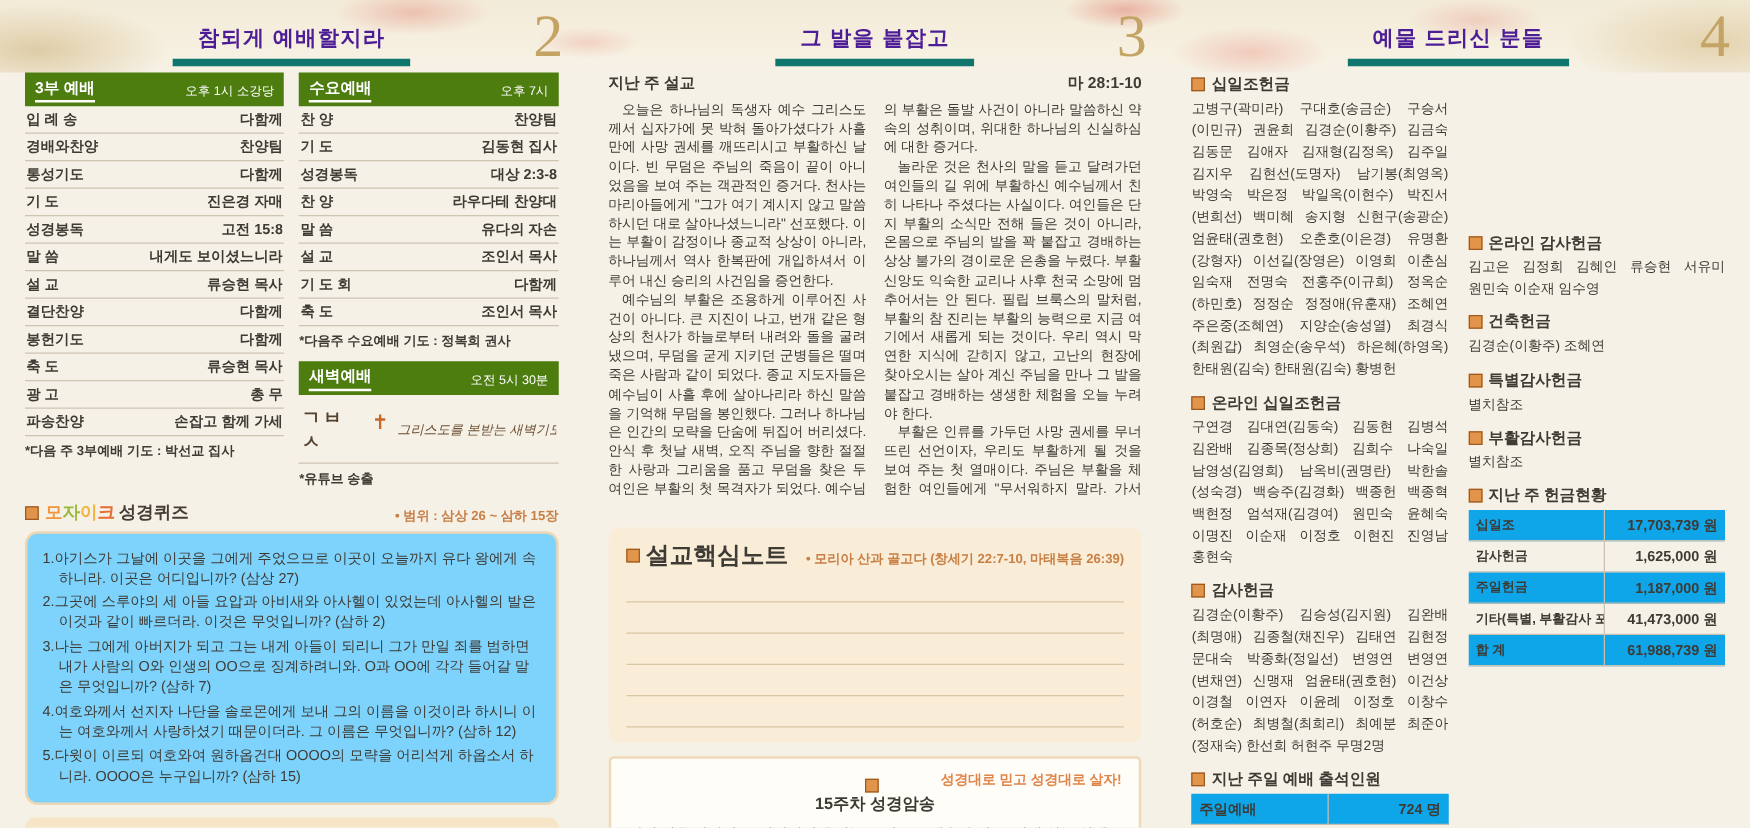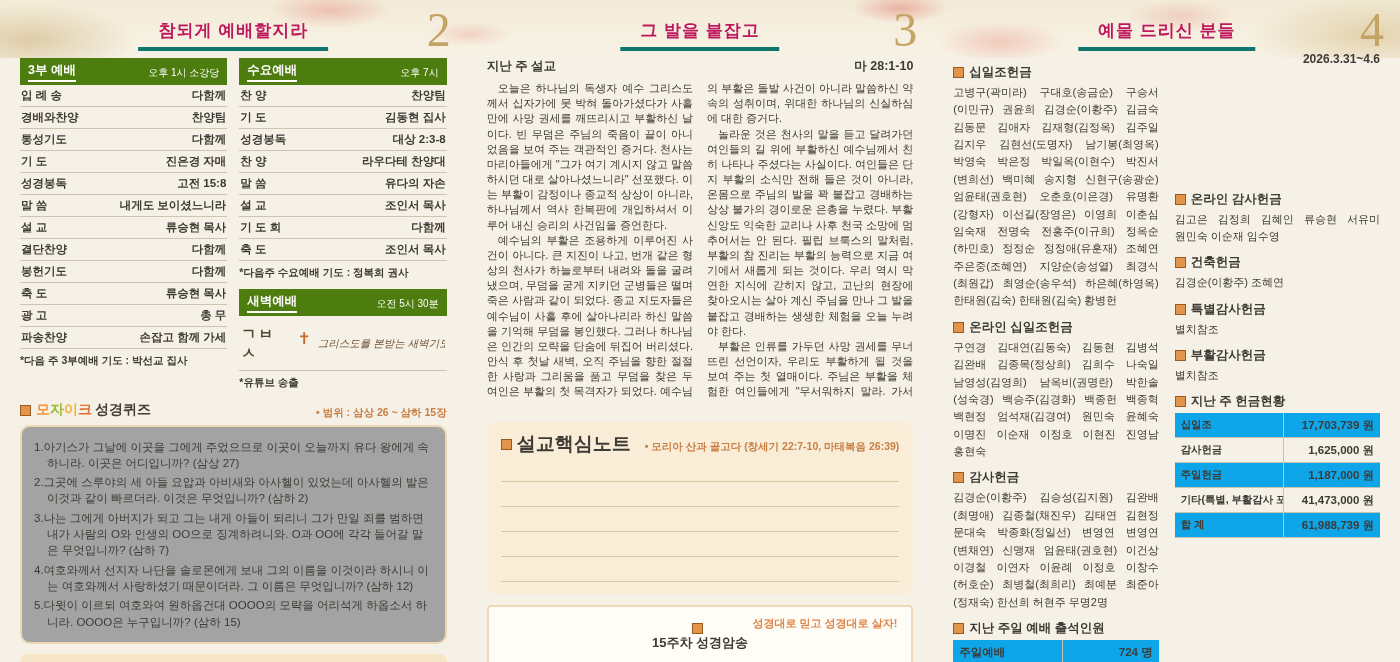--- a/index.html
+++ b/index.html
@@ -13,22 +13,22 @@
       radial-gradient(ellipse 70px 22px at 900px 8px, rgba(224,120,108,.5), transparent 70%),
       radial-gradient(ellipse 90px 30px at 1000px 42px, rgba(231,146,130,.4), transparent 70%),
       radial-gradient(ellipse 80px 24px at 1180px 16px, rgba(229,150,135,.35), transparent 70%),
       radial-gradient(ellipse 140px 50px at 30px 40px, rgba(214,192,146,.75), transparent 75%),
       radial-gradient(ellipse 160px 55px at 1370px 35px, rgba(219,198,152,.7), transparent 75%),
       linear-gradient(180deg,#f3ebd8 0%,#f7f1e3 80%,rgba(246,241,230,0) 100%);}
   .panels{position:relative;display:flex;height:100%;}
   .panel{flex:1 1 0;min-width:0;padding:4px 20px 10px;display:flex;flex-direction:column;}
   .phead{position:relative;height:54px;flex:none;}
   .ptitle{position:absolute;left:50%;top:15px;transform:translateX(-50%);
-          font-size:17px;font-weight:bold;color:#be185d;letter-spacing:1px;white-space:nowrap;
-          border-bottom:4px solid #0f766e;padding:0 20px 5px;}
+          font-size:17px;font-weight:bold;color:#4c1d95;letter-spacing:1px;white-space:nowrap;
+          border-bottom:6px solid #0f766e;padding:0 20px 5px;}
   .pnum{position:absolute;right:-4px;top:-2px;font-family:"Liberation Serif",serif;
         font-size:48px;line-height:56px;color:#c3a464;}
   
   .svc-wrap{display:flex;gap:12px;flex:none;}
   .svc{flex:1;min-width:0;}
   .svc-head{display:flex;justify-content:space-between;align-items:flex-end;
             background:#4d7c0f;color:#fff;padding:4px 8px 3px;}
   .svc-name{font-weight:bold;font-size:12.5px;border-bottom:2px solid #fff;padding-bottom:1px;white-space:nowrap;}
   .svc-time{font-size:10px;padding-bottom:2px;white-space:nowrap;}
   .srow{display:flex;justify-content:space-between;gap:4px;border-bottom:1px solid #cdc4b2;
@@ -42,21 +42,21 @@
   .initials{font-weight:bold;font-size:15px;color:#53422e;letter-spacing:2px;}
   .dawn-slogan{font-size:10.5px;color:#6b4f33;font-style:italic;white-space:nowrap;overflow:hidden;}
   
   .bullet{display:inline-block;width:9px;height:9px;background:#e2944a;border:1px solid #9a5a20;
           margin-right:5px;flex:none;}
   .quiz-head{display:flex;justify-content:space-between;align-items:baseline;margin:11px 0 5px;}
   .quiz-ttl{display:flex;align-items:center;font-size:14px;font-weight:bold;}
   .bletter{font-weight:bold;}
   .quiz-title{margin-left:3px;color:#443e37;}
   .quiz-range{font-size:10.5px;color:#c87f45;font-weight:bold;white-space:nowrap;}
-  .quiz-box{border:2px solid #ecd6b4;border-radius:10px;background:#a3a3a3;
+  .quiz-box{border:2px solid #ecd6b4;border-radius:10px;background:#7dd3fc;
             padding:9px 12px;font-size:11.5px;line-height:1.42;flex:none;}
   .q{padding-left:13px;text-indent:-13px;margin:3px 0;}
   .ansbox{margin-top:10px;background:#f6e5c6;border-radius:8px;display:flex;align-items:center;
           gap:16px;padding:7px 12px;font-size:11.5px;font-weight:bold;}
   
   .kicker-row{display:flex;justify-content:space-between;font-weight:bold;font-size:12.5px;margin:0 0 6px;}
   .sermon{column-count:2;column-gap:14px;text-align:justify;font-size:11px;line-height:1.38;
           height:332px;overflow:hidden;flex:none;}
   .sermon p{margin:0;text-indent:11px;}
   .notebox{background:#f9edd7;border-radius:8px;padding:9px 14px 12px;margin-top:9px;flex:none;}
@@ -278,21 +278,20 @@
           
         </div>
       </div>
     </section>
 
     <section class="panel">
       <div class="phead">
         <div class="ptitle">예물 드리신 분들</div>
         <div class="pnum">4</div>
       </div>
-      <div class="date-range">2026.3.31~4.6</div>
 
       <div class="cols">
 
         <div class="col">
           <div class="sec-head">
             <span class="bullet"></span>
             <span>십일조헌금</span>
           </div>
           <div class="names">고병구(곽미라) 구대호(송금순) 구승서(이민규) 권윤희 김경순(이황주) 김금숙 김동문 김애자 김재형(김정옥) 김주일 김지우 김현선(도명자) 남기봉(최영옥) 박영숙 박은정 박일옥(이현수) 박진서(변희선) 백미혜 송지형 신현구(송광순) 엄윤태(권호현) 오춘호(이은경) 유명환(강형자) 이선길(장영은) 이영희 이춘심 임숙재 전명숙 전홍주(이규희) 정옥순(하민호) 정정순 정정애(유훈재) 조혜연 주은중(조혜연) 지양순(송성열) 최경식(최원갑) 최영순(송우석) 하은혜(하영옥) 한태원(김숙) 한태원(김숙) 황병헌</div>
 

